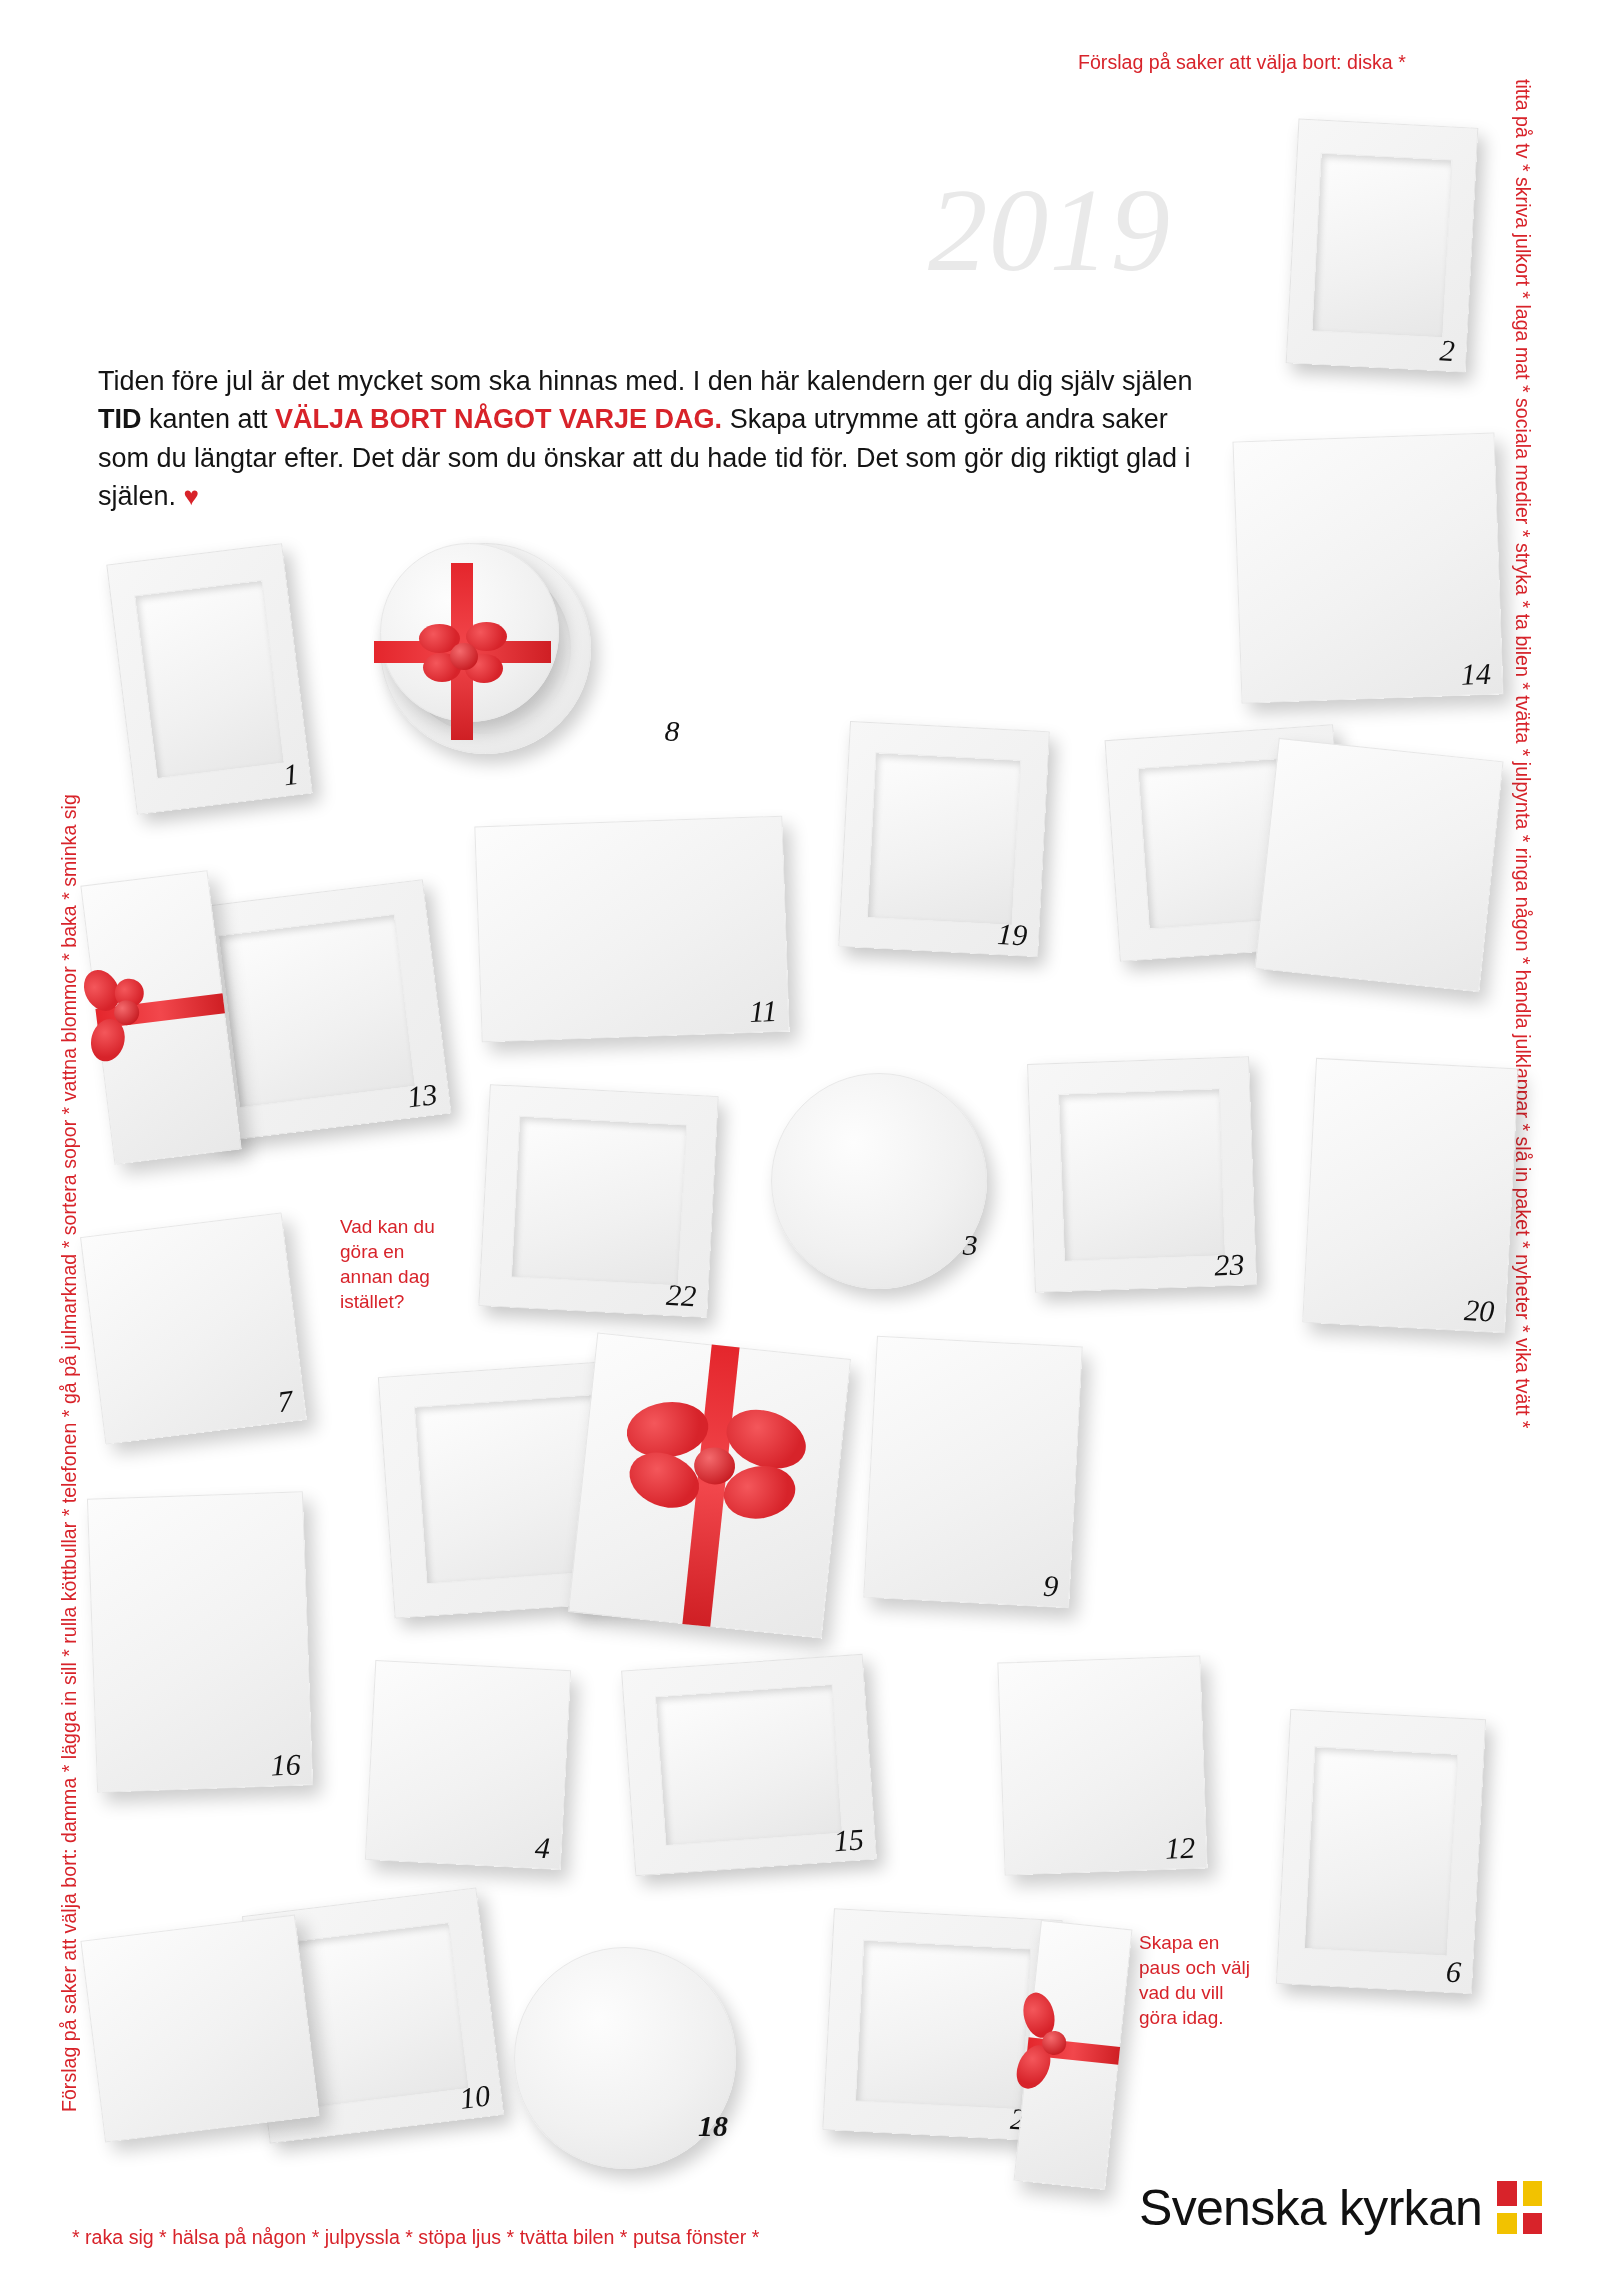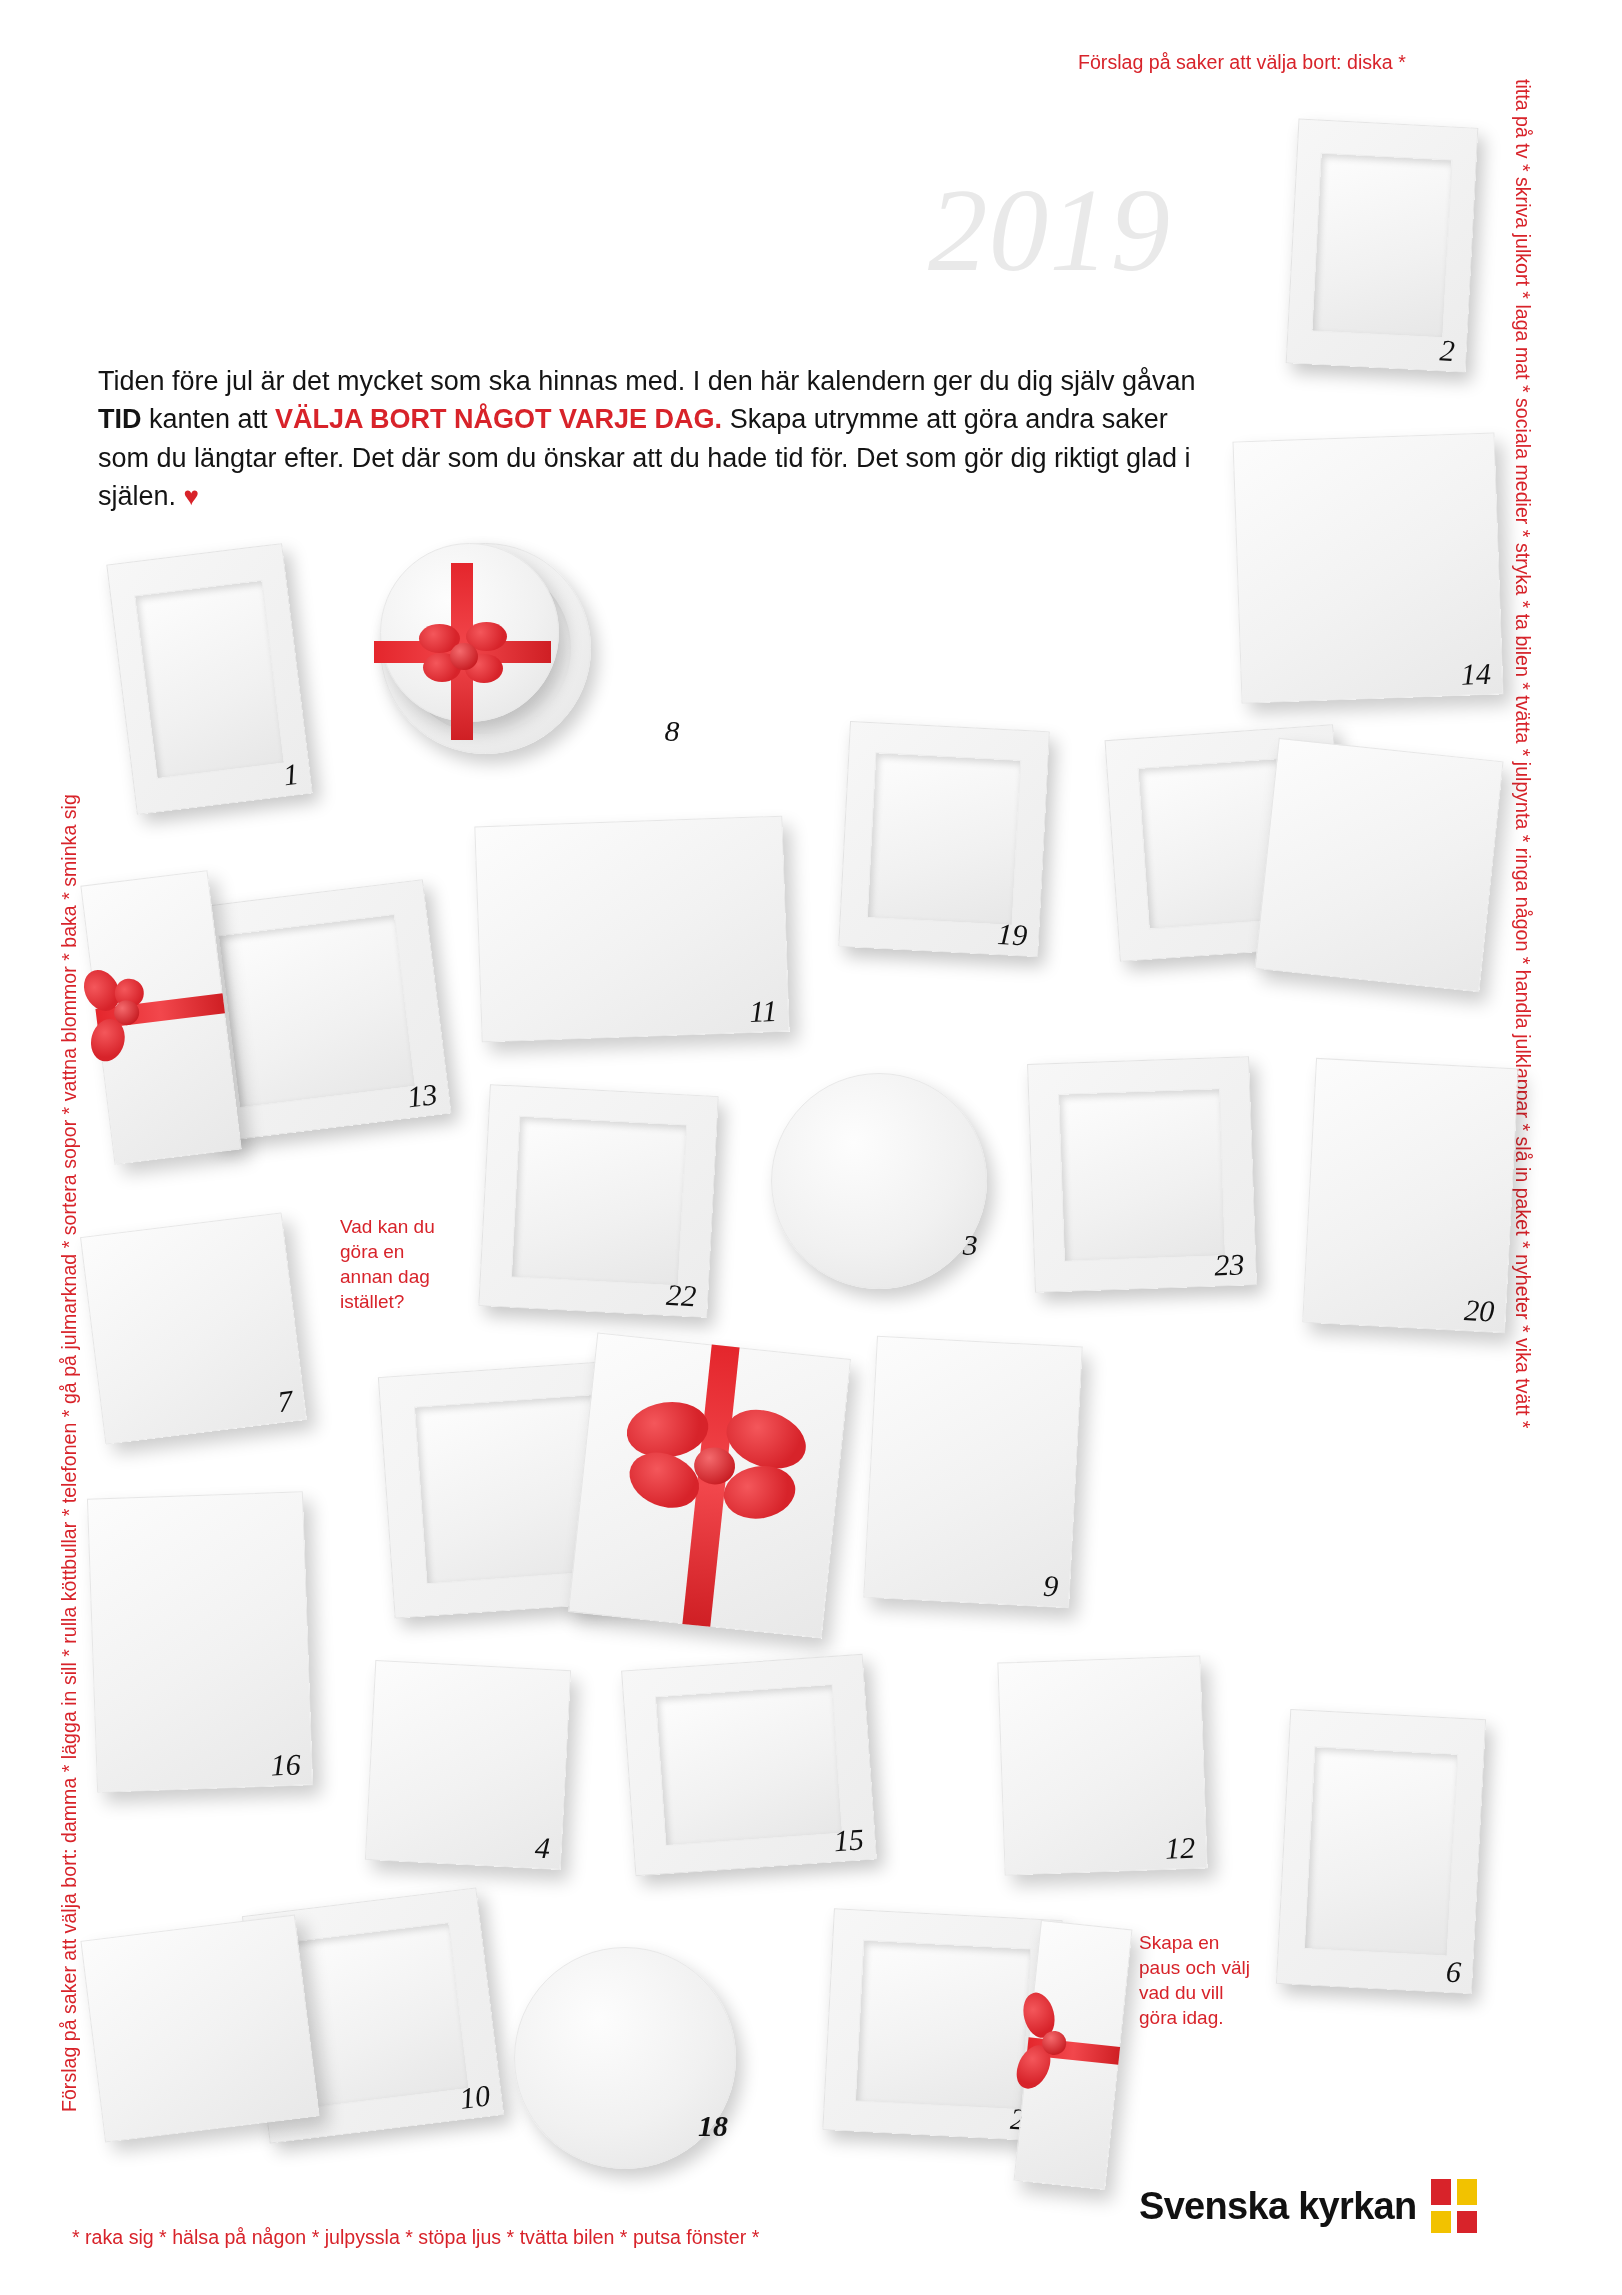--- a/index.html
+++ b/index.html
@@ -45,21 +45,21 @@
     transform:rotate(90deg);
   }
   #edge-left{
     left:58px;top:2112px;transform-origin:left top;
     transform:rotate(-90deg);
   }
   #edge-bottom{left:72px;top:2226px;}
 
   
   #logo{position:absolute;left:1139px;top:2179px;display:flex;align-items:center;gap:14.4px;}
-  #logo-text{font-size:38px;font-weight:bold;color:#111;letter-spacing:-0.7px;}
+  #logo-text{font-size:50px;font-weight:normal;color:#111;letter-spacing:-0.7px;}
   .logo-mark{width:47px;height:55px;position:relative;}
   .logo-mark .q{position:absolute;width:21.6px;height:25.5px;}
   .logo-mark .q1{left:0;top:0;background:#d8232a;}
   .logo-mark .q2{left:24px;top:0;background:#f2c200;}
   .logo-mark .q3{left:0;top:28px;background:#f2c200;}
   .logo-mark .q4{left:24px;top:28px;background:#d8232a;}
   .logo-mark .cross-v{position:absolute;left:20px;top:-2.6px;width:6.5px;height:60px;background:#fff;}
   .logo-mark .cross-h{position:absolute;left:-2.6px;top:25.5px;width:52px;height:6.5px;background:#fff;}
 
   
@@ -126,21 +126,21 @@
   .rot-e{transform:rotate(-2deg);}
 </style>
 </head>
 <body>
 
 <div class="poster">
 
   <div id="year">2019</div>
 
   <p id="intro">
-    <span>Tiden före jul är det mycket som ska hinnas med. I den här kalendern ger du dig själv gåvan </span><b>TID</b><span> kanten att </span><span class="red">VÄLJA BORT NÅGOT VARJE DAG.</span><span> Skapa utrymme att göra andra saker som du längtar efter. Det där som du önskar att du hade tid för. Det som gör dig riktigt glad i själen. </span><span class="heart">♥</span>
+    <span>Tiden före jul är det mycket som ska hinnas med. I den här kalendern ger du dig själv själen </span><b>TID</b><span> kanten att </span><span class="red">VÄLJA BORT NÅGOT VARJE DAG.</span><span> Skapa utrymme att göra andra saker som du längtar efter. Det där som du önskar att du hade tid för. Det som gör dig riktigt glad i själen. </span><span class="heart">♥</span>
   </p>
 
   <div class="red-note" id="note-vadkan">Vad kan du göra en annan dag istället?</div>
   <div class="red-note" id="note-skapa">Skapa en paus och välj vad du vill göra idag.</div>
 
   <div class="edge" id="edge-top">Förslag på saker att välja bort: diska *</div>
   <div class="edge" id="edge-right">titta på tv * skriva julkort * laga mat * sociala medier * stryka * ta bilen * tvätta * julpynta * ringa någon * handla julklappar * slå in paket * nyheter * vika tvätt *</div>
   <div class="edge" id="edge-left">Förslag på saker att välja bort: damma * lägga in sill * rulla köttbullar * telefonen * gå på julmarknad * sortera sopor * vattna blommor * baka * sminka sig</div>
   <div class="edge" id="edge-bottom">* raka sig * hälsa på någon * julpyssla * stöpa ljus * tvätta bilen * putsa fönster *</div>
 

